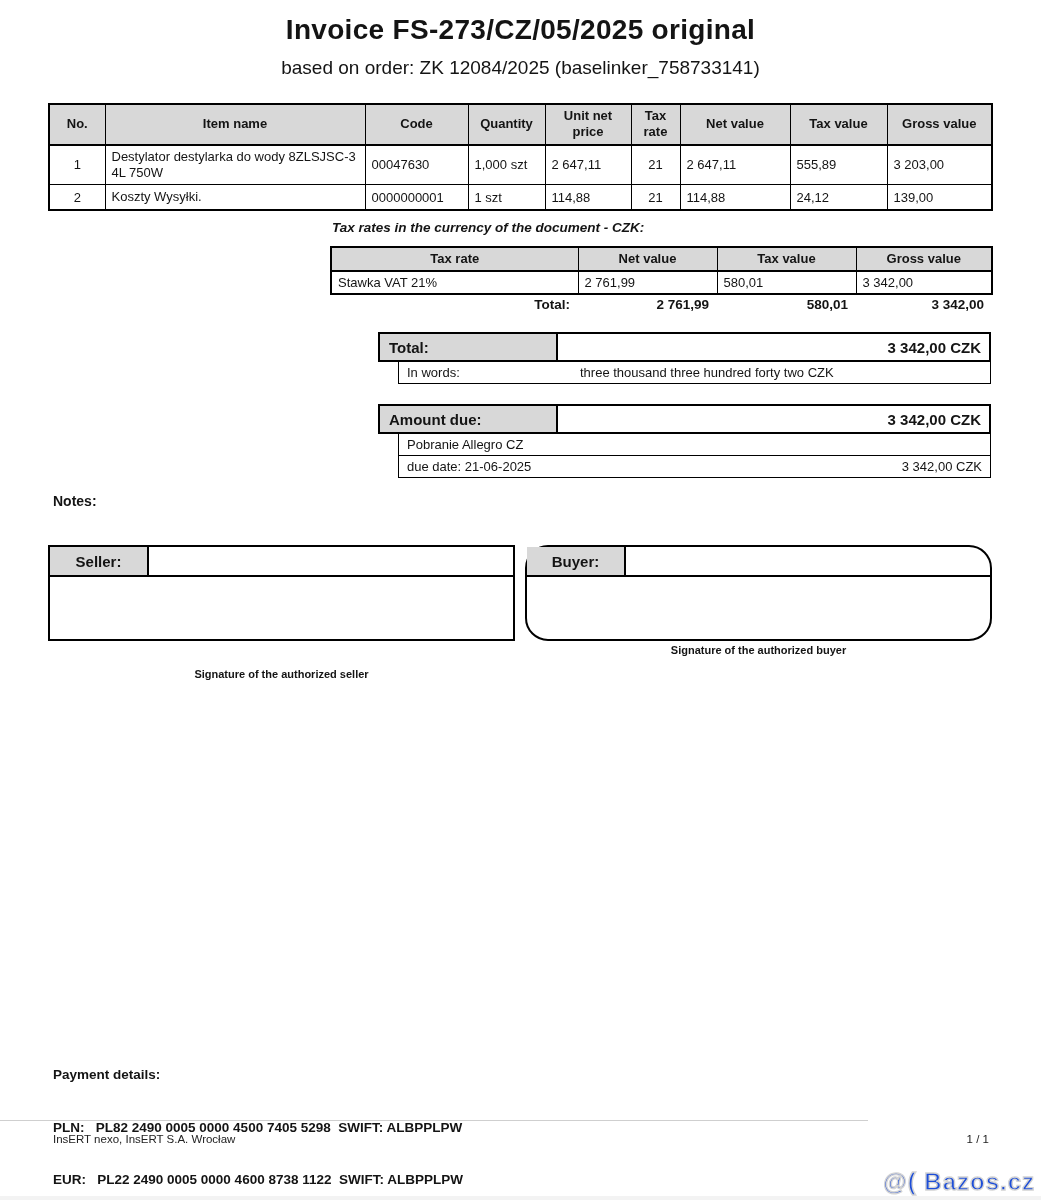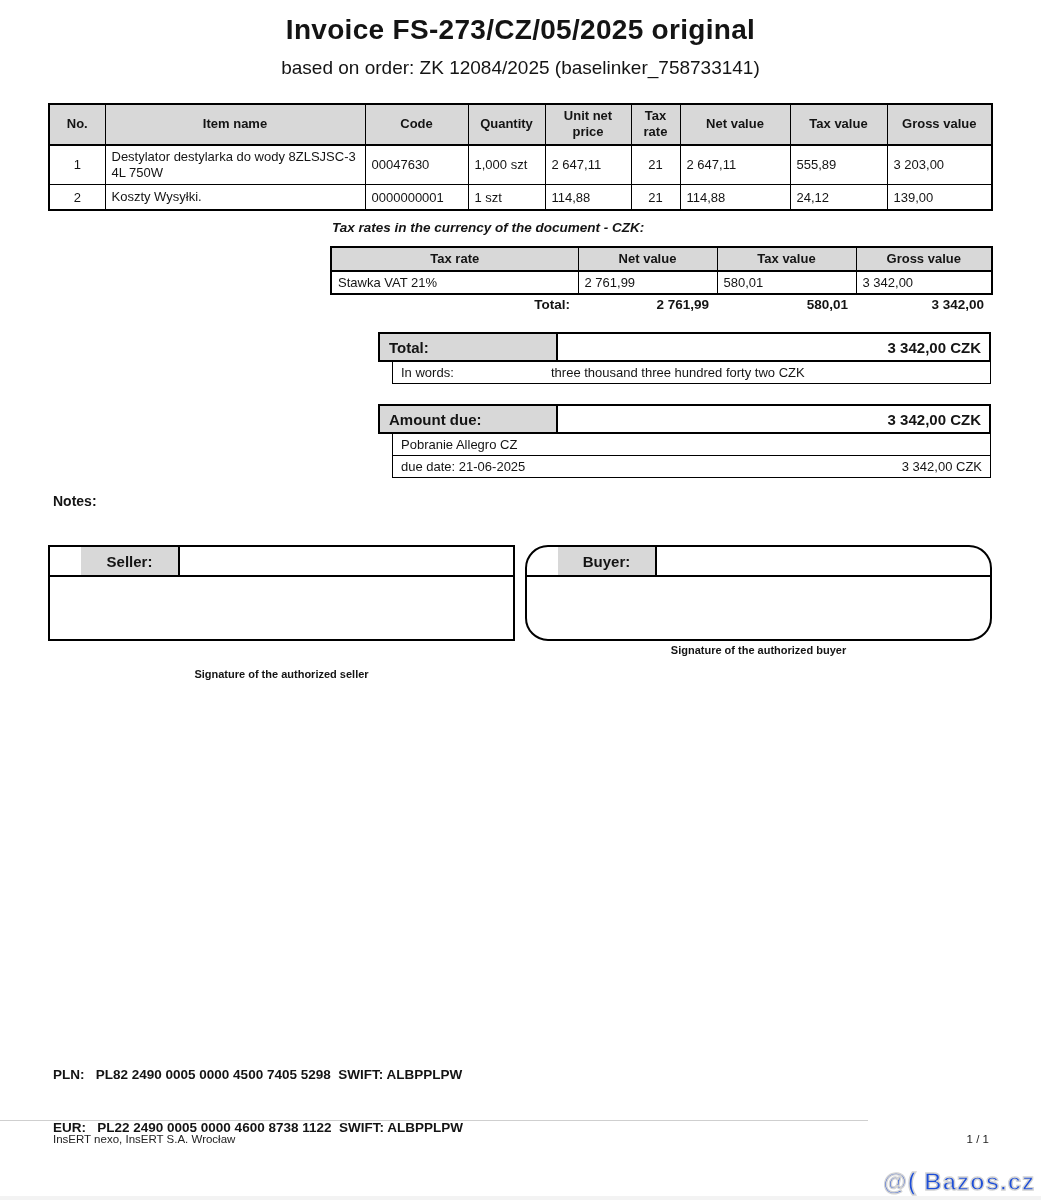--- a/index.html
+++ b/index.html
@@ -25,31 +25,31 @@
   .tax-total{left:330px;top:293px;width:661px;display:flex;font-weight:bold;font-size:13.5px;height:22px;align-items:center;}
   .tax-total span{padding-right:7px;box-sizing:border-box;text-align:right;}
   .tt0{width:247px}.tt1{width:139px}.tt2{width:139px}.tt3{width:136px}
   .tax-heading{left:332px;top:220px;font-weight:bold;font-size:13.5px;font-style:italic;}
   
   .box{left:378px;width:613px;}
   .box-head{display:flex;border:2px solid #000;height:30px;box-sizing:border-box;background:#fff;}
   .box-label{width:178px;background:#d8d8d8;border-right:2px solid #000;font-weight:bold;font-size:15px;
              display:flex;align-items:center;padding-left:9px;box-sizing:border-box;}
   .box-amount{flex:1;display:flex;align-items:center;justify-content:flex-end;font-weight:bold;font-size:15px;padding-right:8px;}
-  .box-sub{margin-left:14px;border:1px solid #000;border-top:none;height:22px;display:flex;align-items:center;
-           font-size:13px;box-sizing:border-box;}
+  .box-sub{margin-left:20px;border:1px solid #000;border-top:none;height:22px;display:flex;align-items:center;
+           font-size:13px;box-sizing:border-box;gap:23px;}
   .sub-label{width:158px;padding-left:8px;box-sizing:border-box;}
   .sub-val{flex:1;}
   .sub-val-r{flex:1;text-align:right;padding-right:8px;}
   
   .notes{left:53px;top:493px;font-weight:bold;font-size:14px;}
   .sigbox{top:545px;width:467px;height:96px;border:2px solid #000;box-sizing:border-box;background:#fff;}
   .sig-head{height:30px;border-bottom:2px solid #000;display:flex;box-sizing:border-box;}
   .sig-label{width:99px;background:#d8d8d8;border-right:2px solid #000;font-weight:bold;font-size:15px;
-             display:flex;align-items:center;justify-content:center;box-sizing:border-box;margin-left:31px;}
+             display:flex;align-items:center;justify-content:center;box-sizing:border-box;}
   .sig-caption{top:644px;width:467px;text-align:center;font-weight:bold;font-size:11px;}
   
   .payment{left:53px;top:1031px;font-weight:bold;font-size:13.5px;line-height:17.5px;white-space:pre;}
   .footer-rule{left:0;top:1120px;width:868px;height:1px;background:#cfcfcf;}
   .footer-left{left:53px;top:1133px;font-size:11.5px;color:#222;}
   .footer-page{right:52px;top:1133px;font-size:11.5px;color:#222;}
   .watermark{right:6px;bottom:4px;font-size:24px;font-weight:bold;letter-spacing:1px;
              color:#1d4ed8;-webkit-text-stroke:1.4px #d4d4d4;}
   .bottom-strip{left:0;bottom:0;width:100%;height:4px;background:#f3f3f3;}
 </style>
@@ -180,20 +180,21 @@
 <div class="abs sig-caption" style="left:48px;margin-top:24px;">Signature of the authorized seller</div>
 
 <div class="abs sigbox" style="left:525px;border-radius:23px;">
   <div class="sig-head">
     <div class="sig-label">Buyer:</div>
   </div>
 </div>
 <div class="abs sig-caption" style="left:525px;">Signature of the authorized buyer</div>
 
 <div class="abs payment">
+  <div>Payment details:</div>
   <div>PLN:   PL82 2490 0005 0000 4500 7405 5298  SWIFT: ALBPPLPW</div>
   <div>EUR:   PL22 2490 0005 0000 4600 8738 1122  SWIFT: ALBPPLPW</div>
   
   
 </div>
 
 <div class="abs footer-rule"></div>
 <div class="abs footer-left">InsERT nexo, InsERT S.A. Wrocław</div>
 <div class="abs footer-page">1 / 1</div>
 

